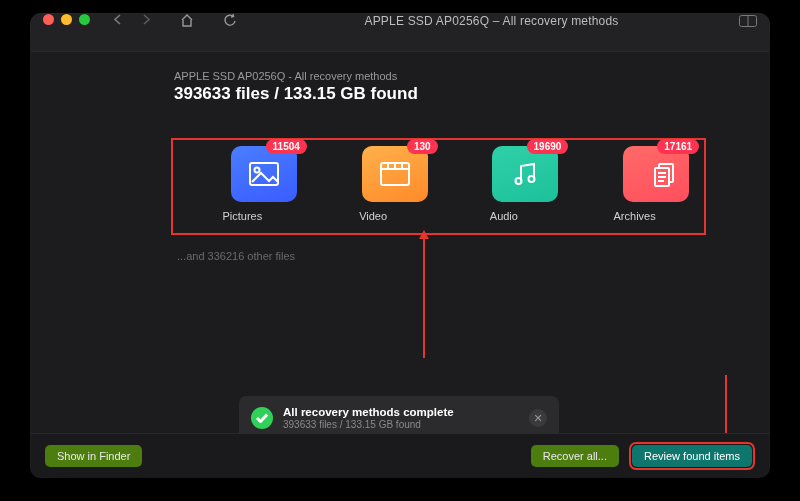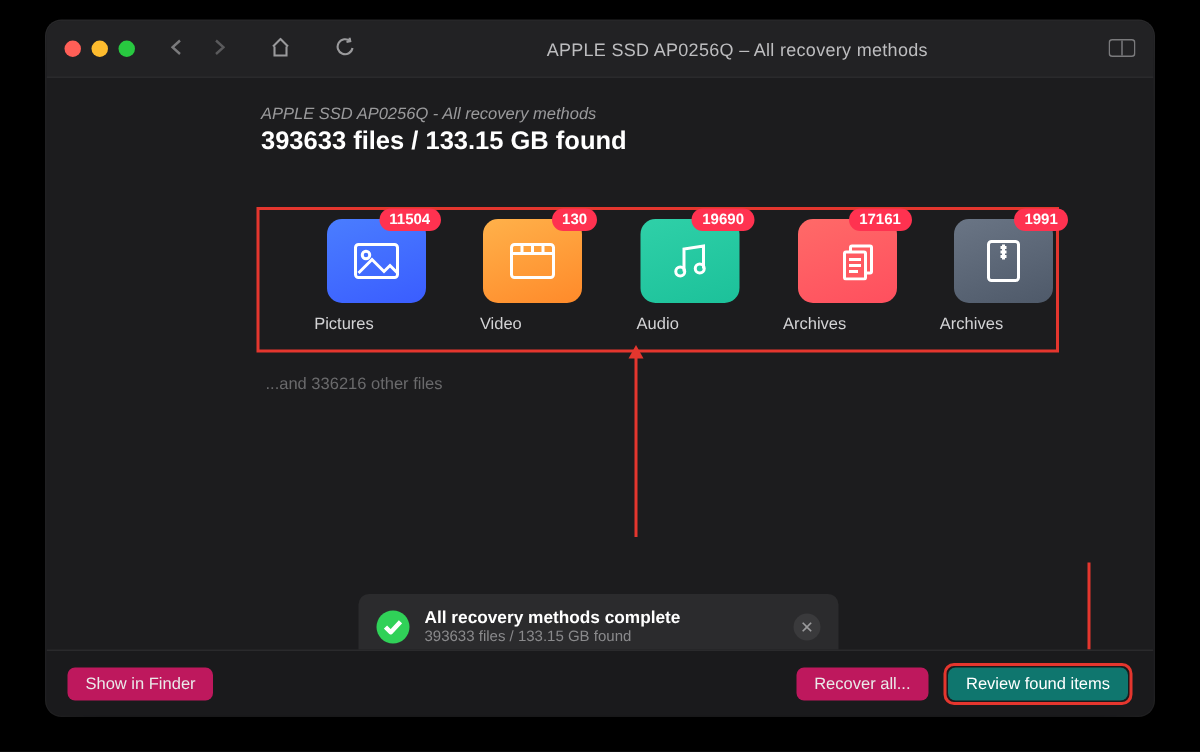--- a/index.html
+++ b/index.html
@@ -18,33 +18,33 @@
     background: #1c1c1e;
     border-radius: 10px;
     box-shadow: 0 20px 40px rgba(0,0,0,.5), 0 0 0 1px #2a2a2c;
     overflow: hidden;
     display: flex; flex-direction: column;
   }
   .titlebar {
     height: 38px;
     background: #222224;
     border-bottom: 1px solid #2a2a2c;
-    display: flex; align-items: center;
+    display: flex; 
     padding: 0 12px;
     gap: 8px;
   }
   .traffic { display:flex; gap:7px; margin-right:10px;}
   .dot { width:11px; height:11px; border-radius:50%; }
   .dot.r{background:#ff5f57;} .dot.y{background:#febc2e;} .dot.g{background:#28c840;}
   .nav-ico { color:#7a7a7c; padding:0 6px; font-size:12px; }
   .title-center { flex:1; text-align:center; color:#bdbdbf; font-size:12px; letter-spacing:.2px; }
   .grid-ico { color:#7a7a7c; font-size:14px; }
   .content { flex:1; padding: 18px 0 0 0; position:relative; }
   .head-block { margin-left: 143px; }
-  .subtitle { color:#9a9a9c; font-size:11px; margin-bottom:2px;font-style:italic; }
+  .subtitle { color:#9a9a9c; font-size:11px; margin-bottom:2px; }
   .big { color:#fff; font-weight:700; font-size:17px; }
 
   .category-row {
     position: absolute;
     left: 140px; top: 86px;
     width: 535px; height: 97px;
     border: 2px solid #e4362e;
     display:flex; justify-content: space-around; align-items:flex-start;
     padding: 6px 4px 0 4px;
   }
@@ -91,21 +91,21 @@
     padding: 0 14px;
     gap: 10px;
     border-top: 1px solid #2a2a2c;
     background:#1a1a1c;
   }
   .btn {
     height: 22px; padding: 0 12px; border-radius: 5px;
     font-size: 11px; display:flex; align-items:center; justify-content:center;
     color:#eaeaea; border:none; cursor:pointer;
   }
-  .btn.gray { background:#be185d; }
+  .btn.gray { background:#4d7c0f; }
   .btn.primary { background:#0f766e; color:#fff; }
   .footer .spacer { flex:1; }
   .primary-wrap { border:2px solid #e4362e; padding:1px; border-radius:7px; }
 
   
   .arrow { position:absolute; pointer-events:none; }
   .arrow-up {
     left: 392px; top: 186px; width: 2px; height: 120px; background:#e4362e;
   }
   .arrow-up::before {
@@ -214,33 +214,20 @@
               <rect x="7" y="3" width="14" height="18" rx="1"></rect>
               <rect x="3" y="7" width="14" height="18" rx="1" fill="#ff5a62"></rect>
               <line x1="6" y1="12" x2="14" y2="12"></line>
               <line x1="6" y1="16" x2="14" y2="16"></line>
               <line x1="6" y1="20" x2="12" y2="20"></line>
             </svg>
         </div>
         <div class="cat-label">Archives</div>
       </div>
 
-      <div class="cat">
-        <div class="tile slate">
-          <span class="badge">1991</span>
-          <svg width="22" height="28">
-              <rect x="1" y="1" width="20" height="26" rx="2"></rect>
-              <line x1="11" y1="3" x2="11" y2="13"></line>
-              <line x1="9" y1="5" x2="13" y2="5"></line>
-              <line x1="9" y1="8" x2="13" y2="8"></line>
-              <line x1="9" y1="11" x2="13" y2="11"></line>
-            </svg>
-        </div>
-        <div class="cat-label">Archives</div>
-      </div>
     </div>
 
     <div class="other-files">...and 336216 other files</div>
 
     <div class="arrow arrow-up"></div>
     <div class="arrow arrow-down"></div>
 
     <div class="status-pill">
       <div class="check">
         <svg width="12" height="10">

